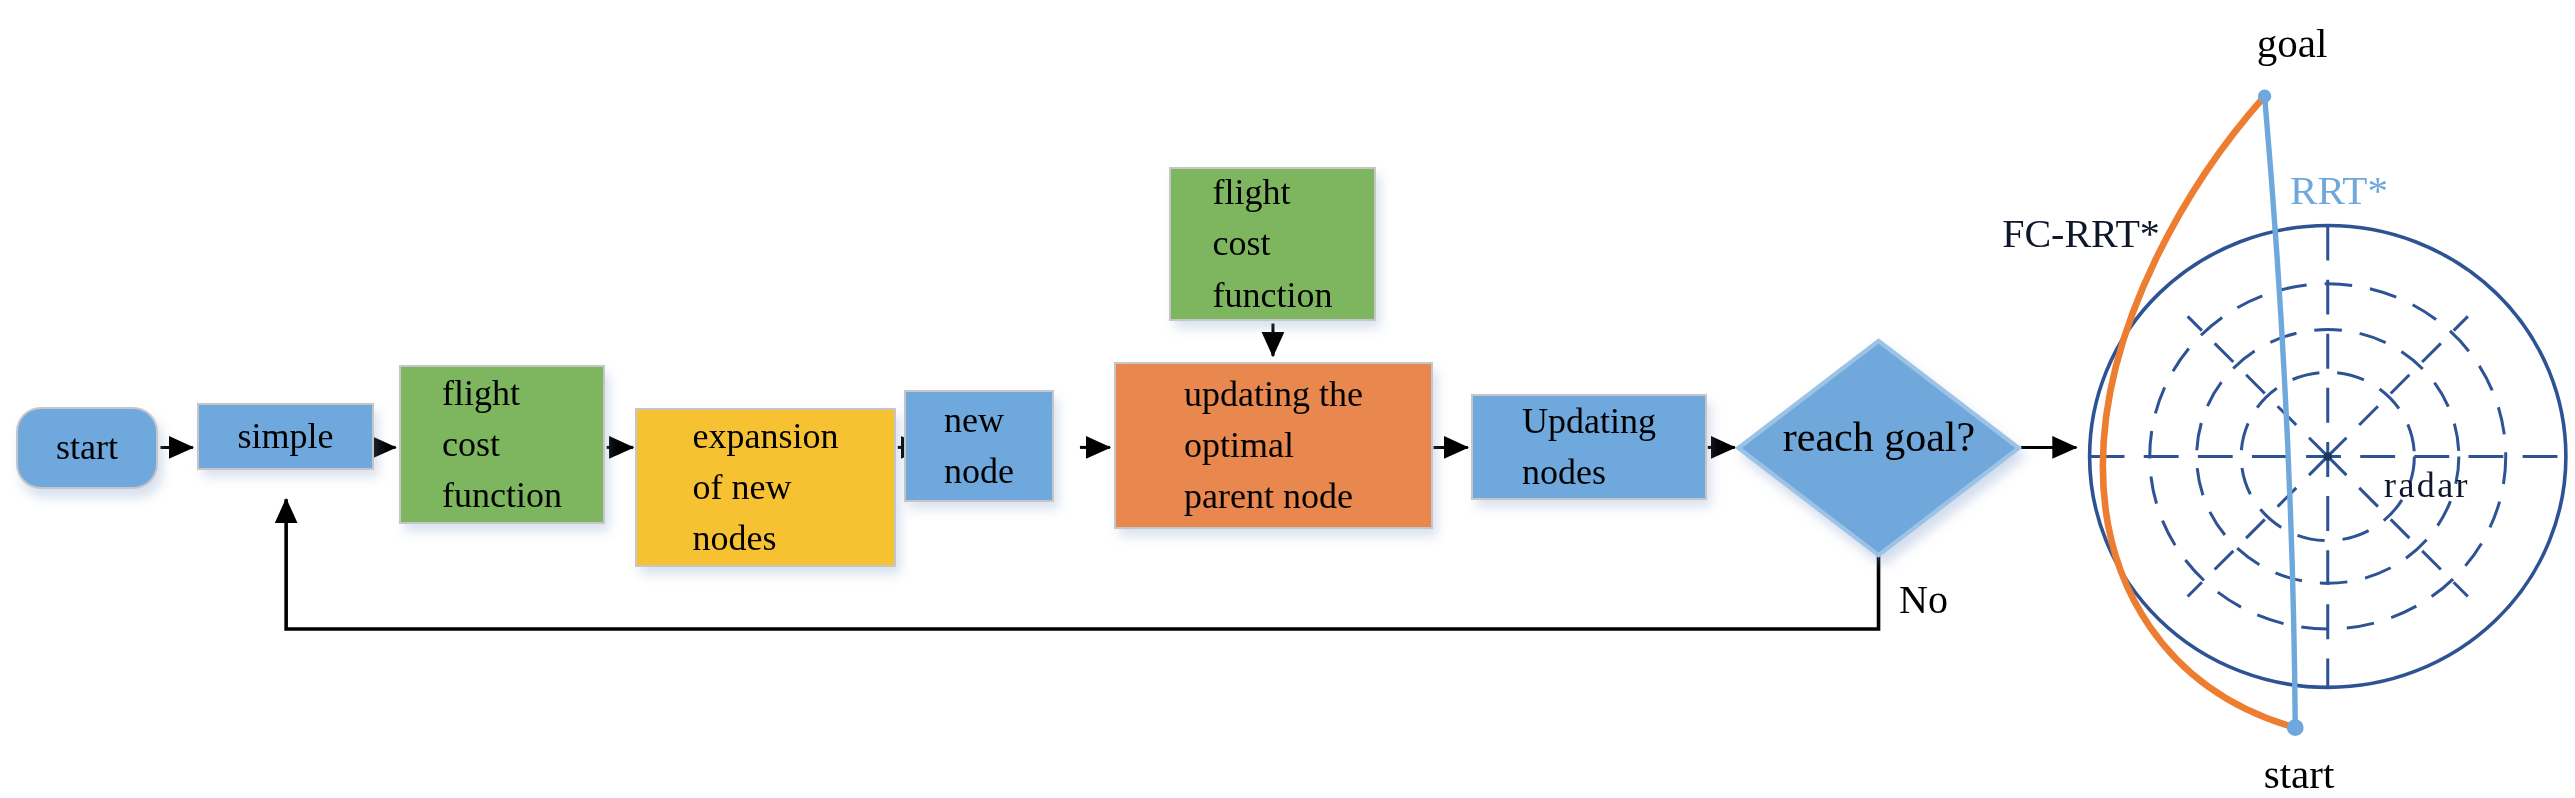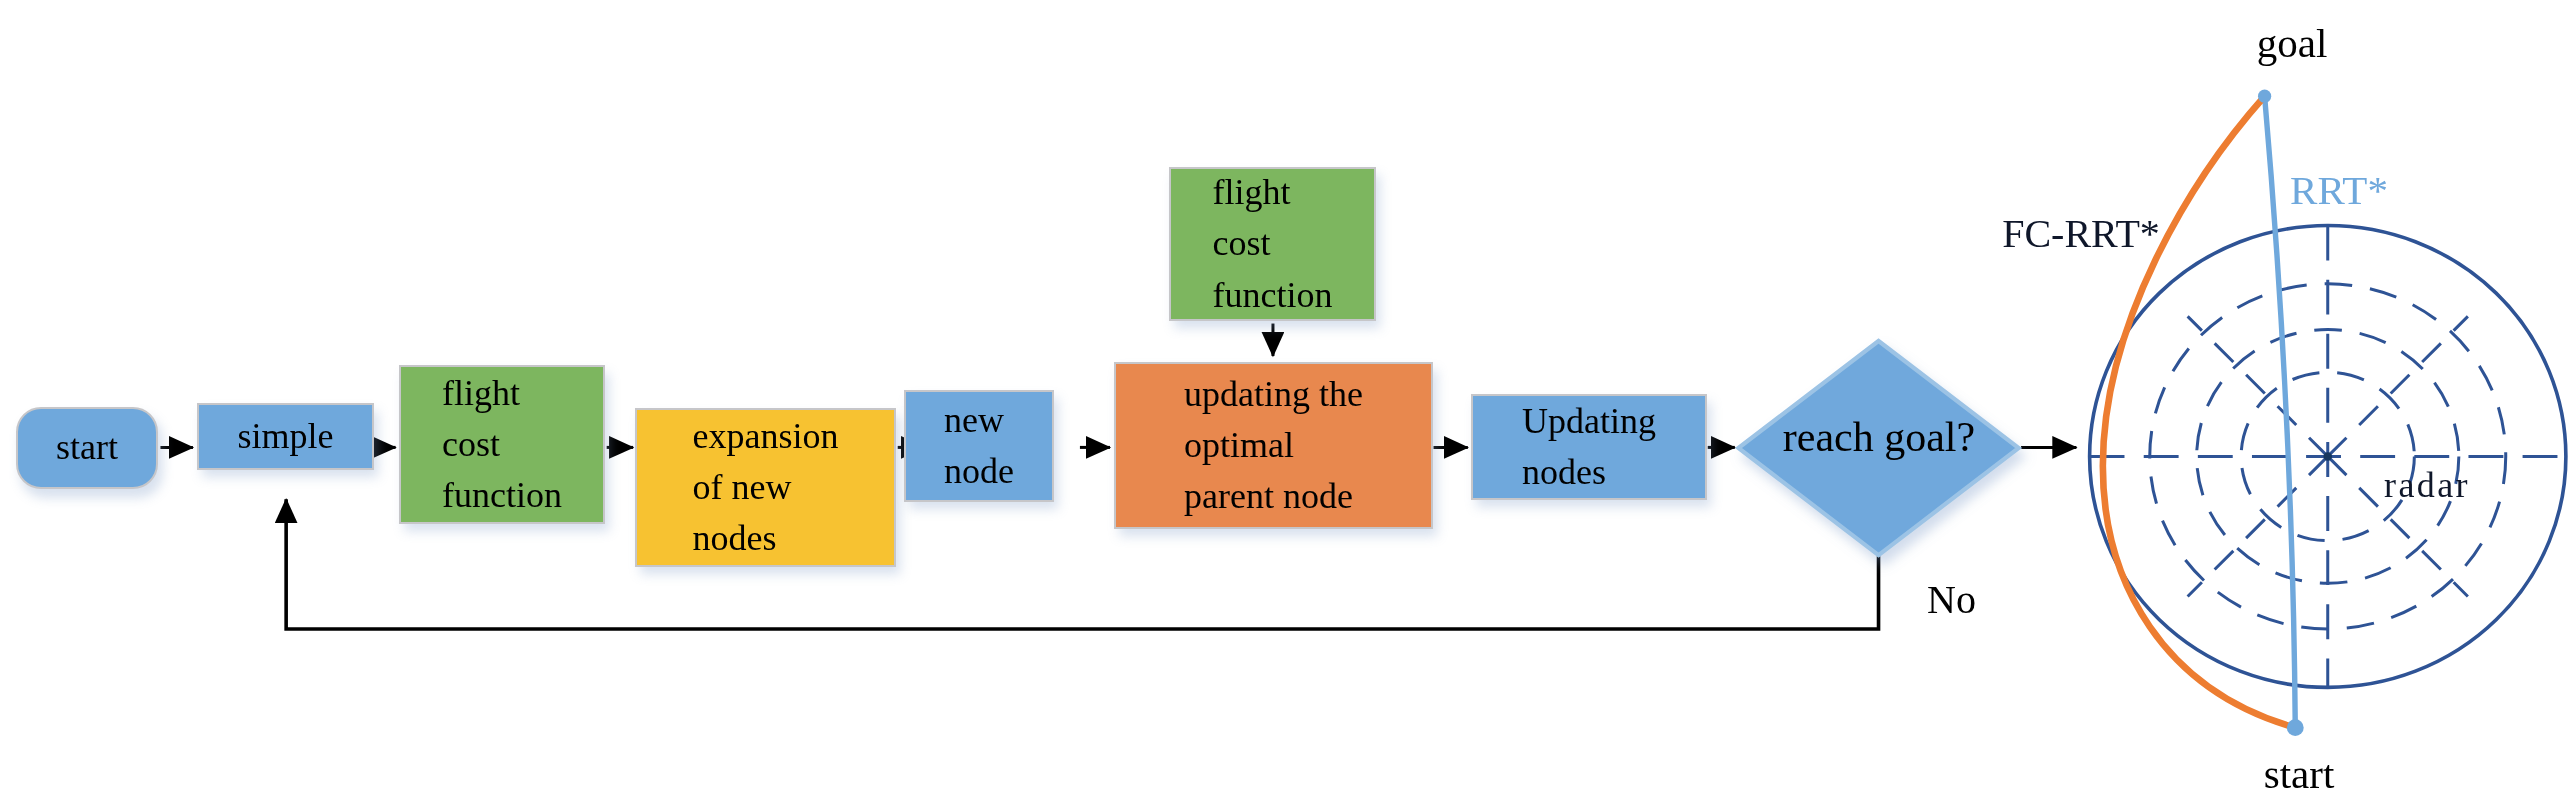--- a/index.html
+++ b/index.html
@@ -32,21 +32,21 @@
   .node--orange{background:#E8884E;}
   .node--rounded{border-radius:25px;}
   .float-label{
     position:absolute;
     transform:translate(-50%,-50%);
     white-space:nowrap;
     font-family:"Liberation Serif", serif;
     color:#000000;
   }
   .lbl-black{font-size:41px;}
-  .lbl-no{font-size:40px;transform:translate(0,-50%);margin-left:28px;}
+  .lbl-no{font-size:40px;transform:translate(0,-50%);}
   .lbl-decision{font-size:42px;}
   .lbl-rrt{font-size:41px;color:#6FA8DC;}
   .lbl-fcrrt{font-size:40px;color:#0f172a;}
   .lbl-radar{font-size:36px;color:#0f172a;letter-spacing:2.4px;text-align:center;}
 </style>
 </head>
 <body>
 
 <div class="canvas">
 

